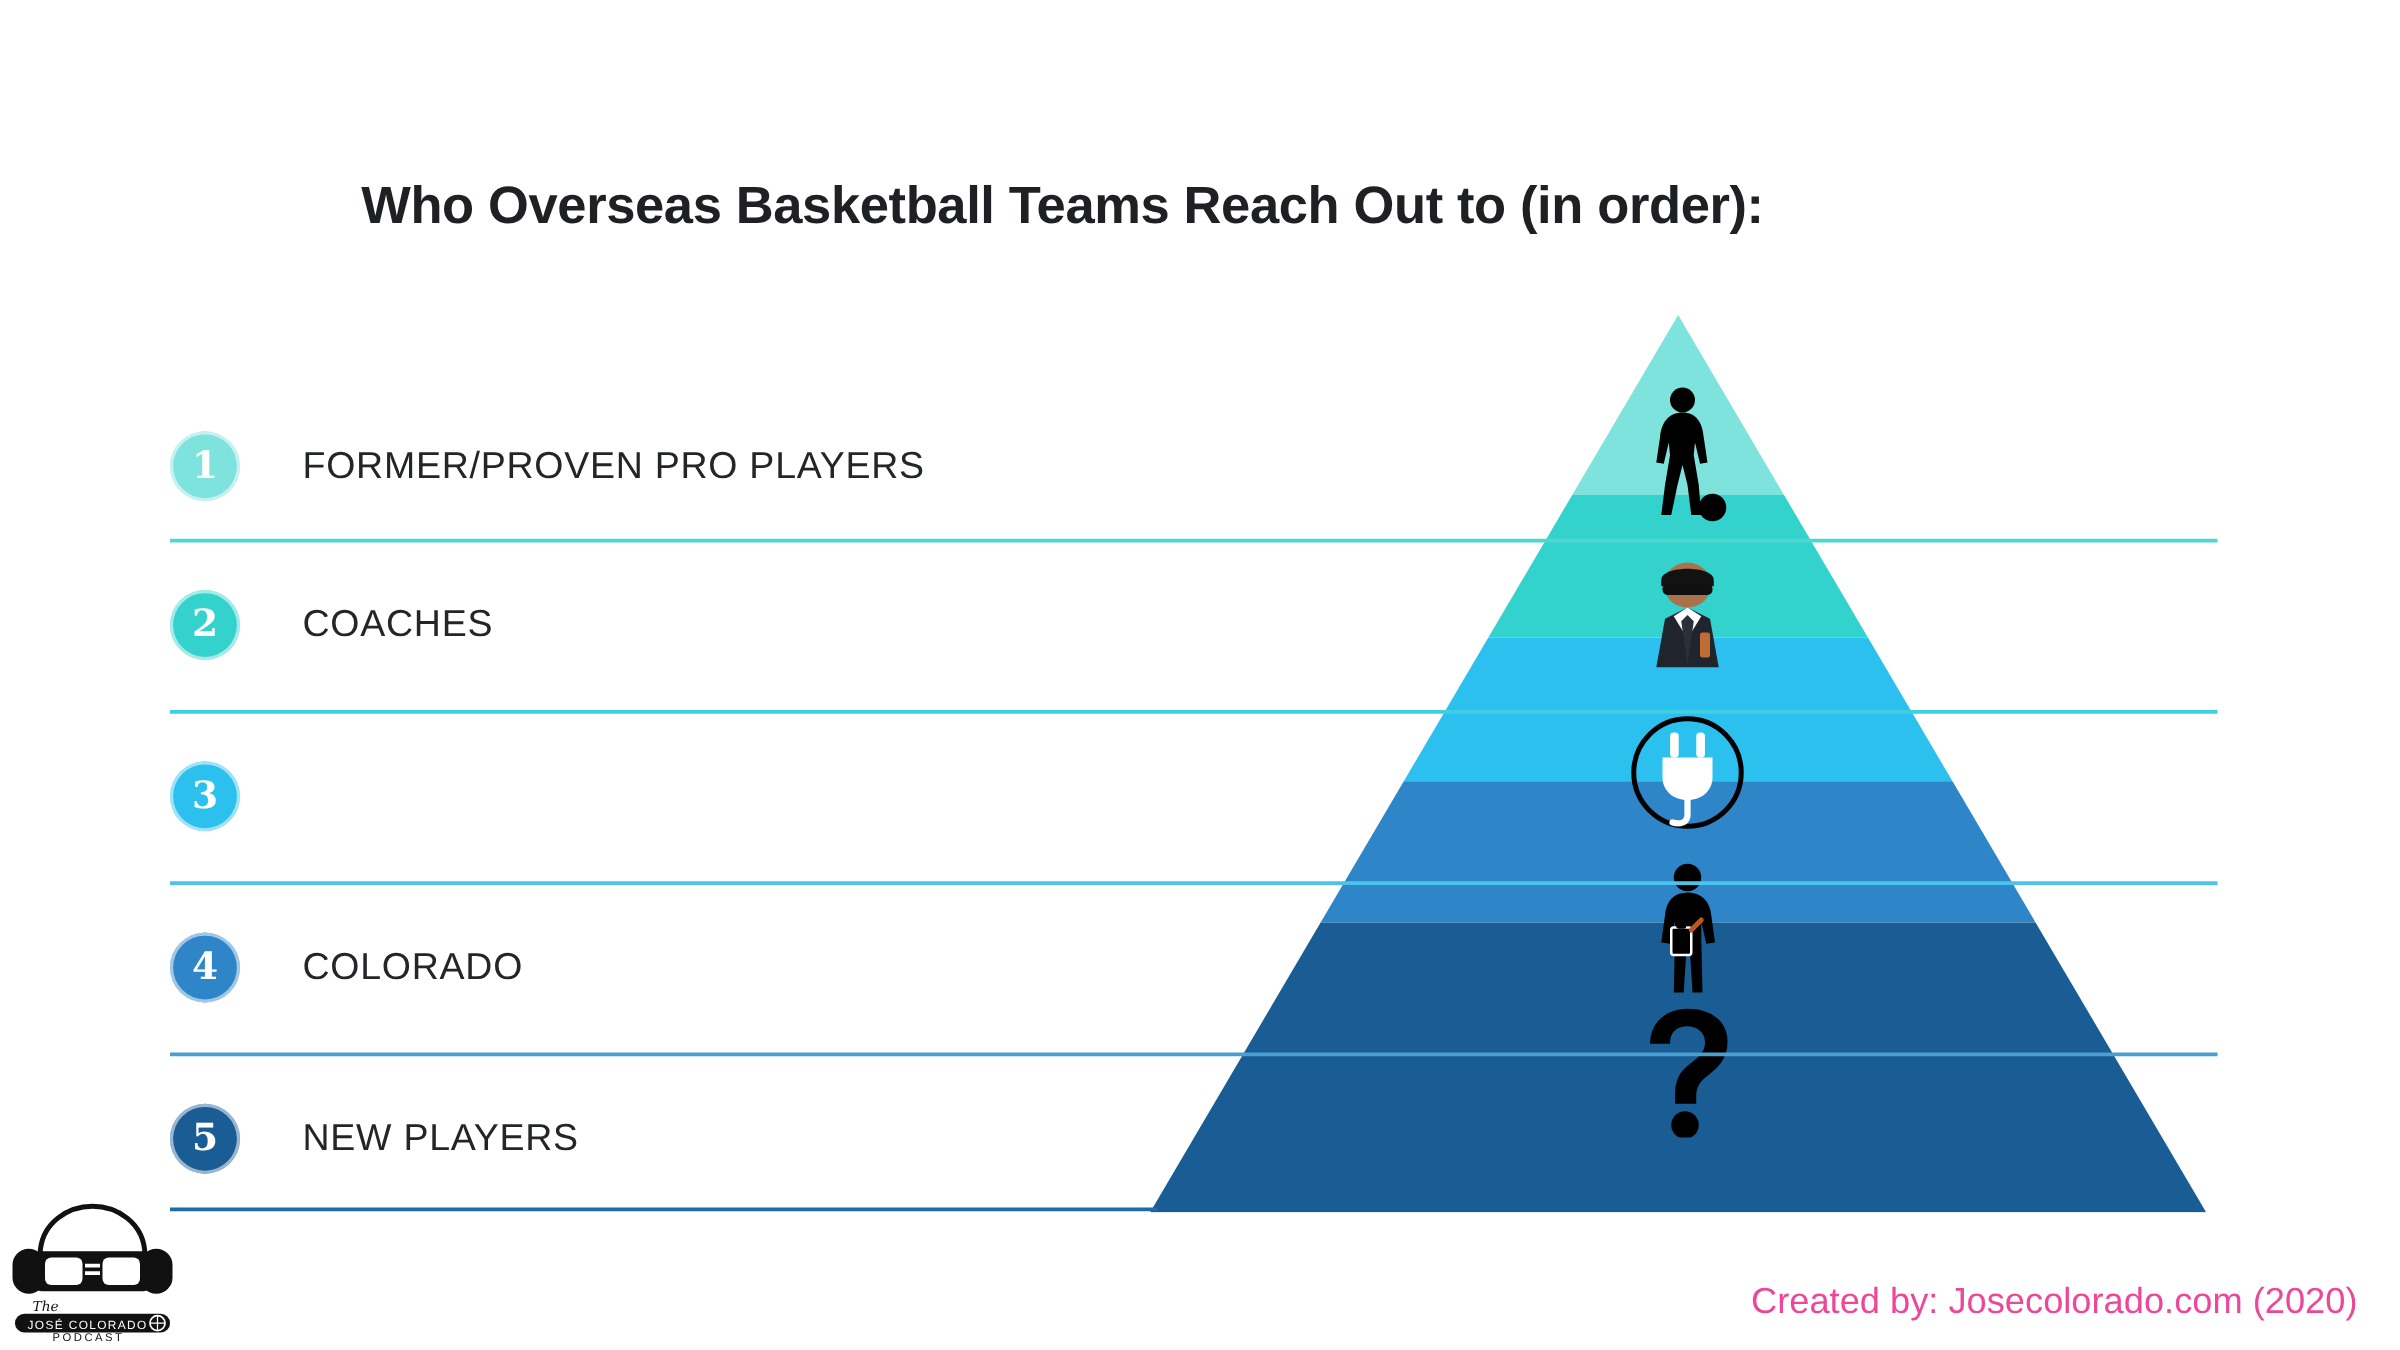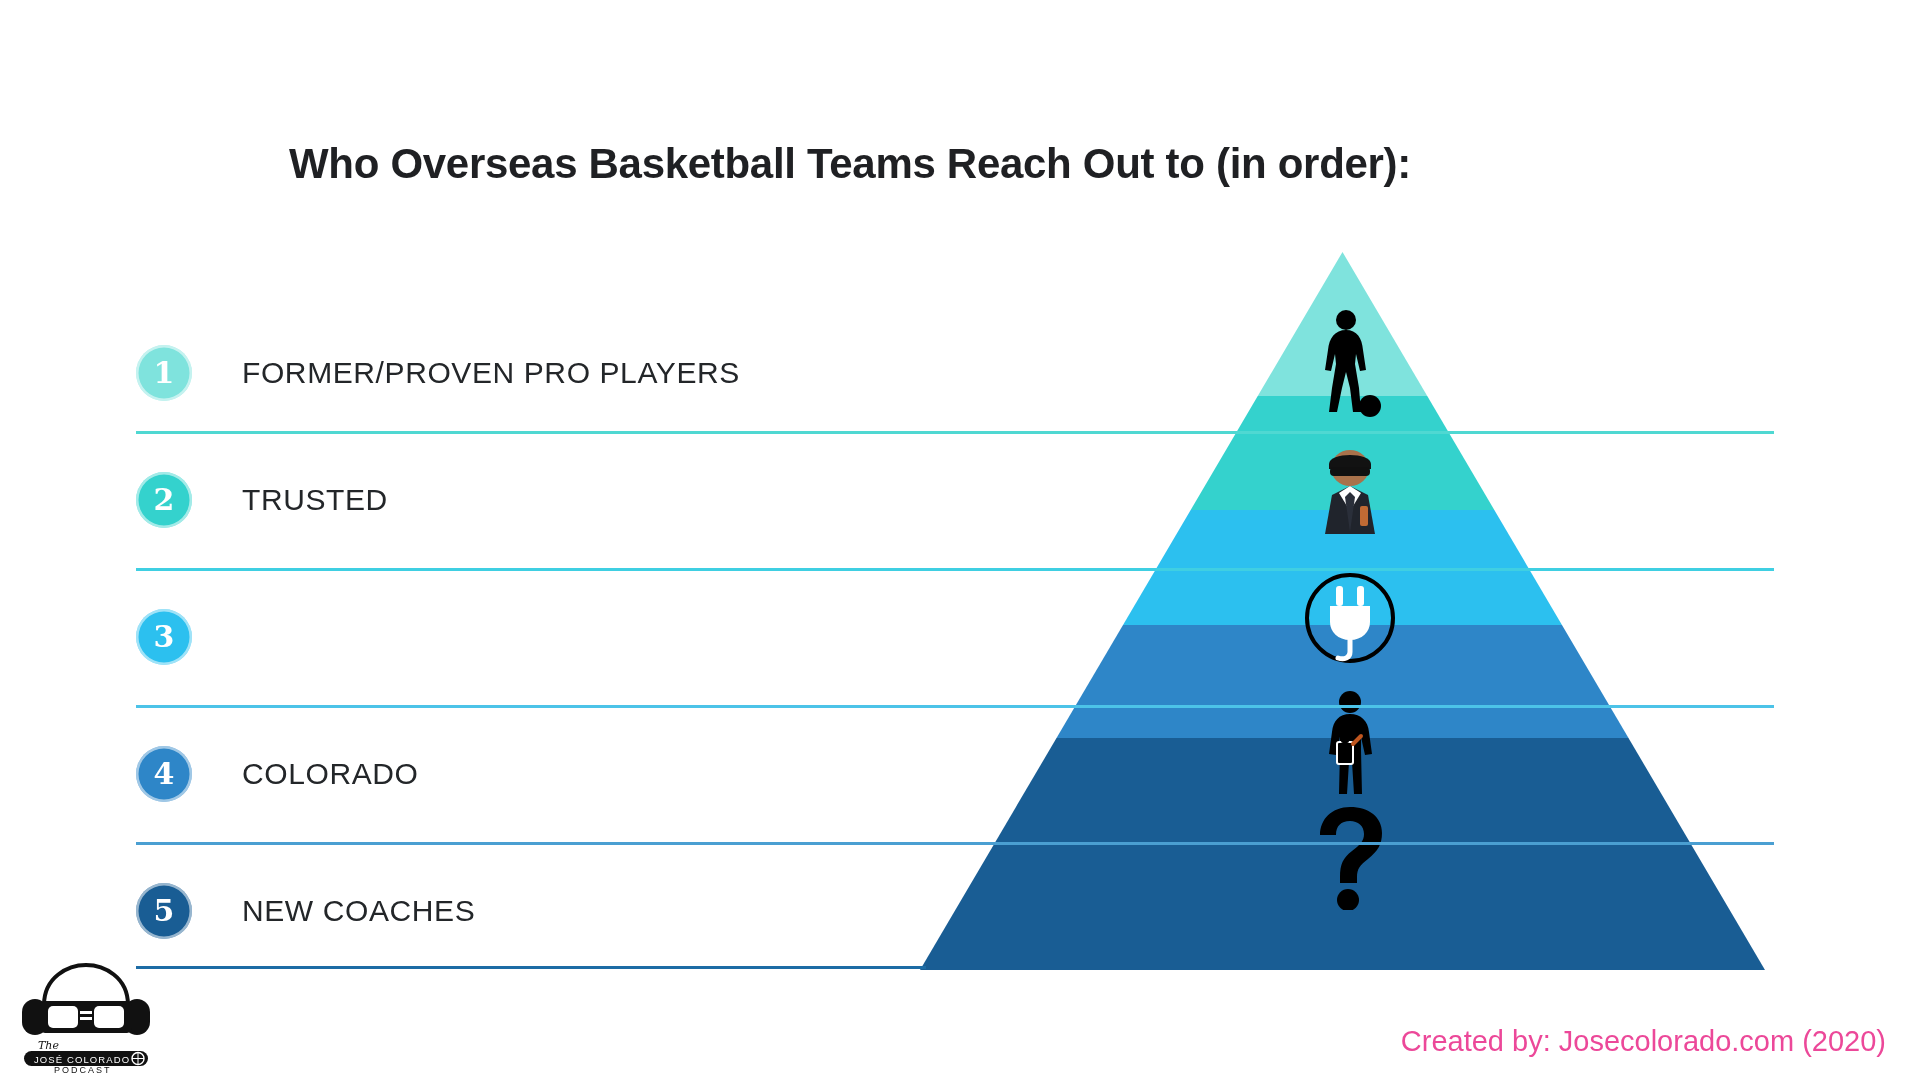--- a/index.html
+++ b/index.html
@@ -107,21 +107,21 @@
     right: 34px;
     bottom: 22px;
     font-size: 29px;
     color: #ec4899;
     white-space: nowrap;
   }
 
   
   #logo {
     position: absolute;
-    left: 16px;
+    left: 4px;
     bottom: 6px;
     width: 140px;
     height: 115px;
   }
   #logo svg { display: block; }
 </style>
 </head>
 <body>
 
 <div id="canvas">
@@ -202,41 +202,41 @@
     <div class="badge" style="background:#7fe3dd;">
       <span class="num">1</span>
     </div>
     <span class="row-label">FORMER/PROVEN PRO PLAYERS</span>
   </div>
 
   <div class="row" style="top:465px;">
     <div class="badge" style="background:#34d2cd;">
       <span class="num">2</span>
     </div>
-    <span class="row-label">TRUSTED</span>
+    <span class="row-label">COACHES</span>
   </div>
 
   <div class="row" style="top:602px;">
     <div class="badge" style="background:#2cc0ef;">
       <span class="num">3</span>
     </div>
   </div>
 
   <div class="row" style="top:739px;">
     <div class="badge" style="background:#2e86c8;">
       <span class="num">4</span>
     </div>
     <span class="row-label">COLORADO</span>
   </div>
 
   <div class="row" style="top:876px;">
     <div class="badge" style="background:#195d94;">
       <span class="num">5</span>
     </div>
-    <span class="row-label">NEW COACHES</span>
+    <span class="row-label">NEW PLAYERS</span>
   </div>
 
   <div id="credit">Created by: Josecolorado.com (2020)</div>
 
   <div id="logo">
     <svg width="140" height="115" viewBox="0 0 140 115" aria-hidden="true">
       <g>
         <path d="M28 46 C28 18 52 6 70 6 C88 6 112 18 112 46" fill="none" stroke="#111" stroke-width="4"></path>
         <rect x="6" y="40" width="26" height="36" rx="13" fill="#111"></rect>
         <rect x="108" y="40" width="26" height="36" rx="13" fill="#111"></rect>

